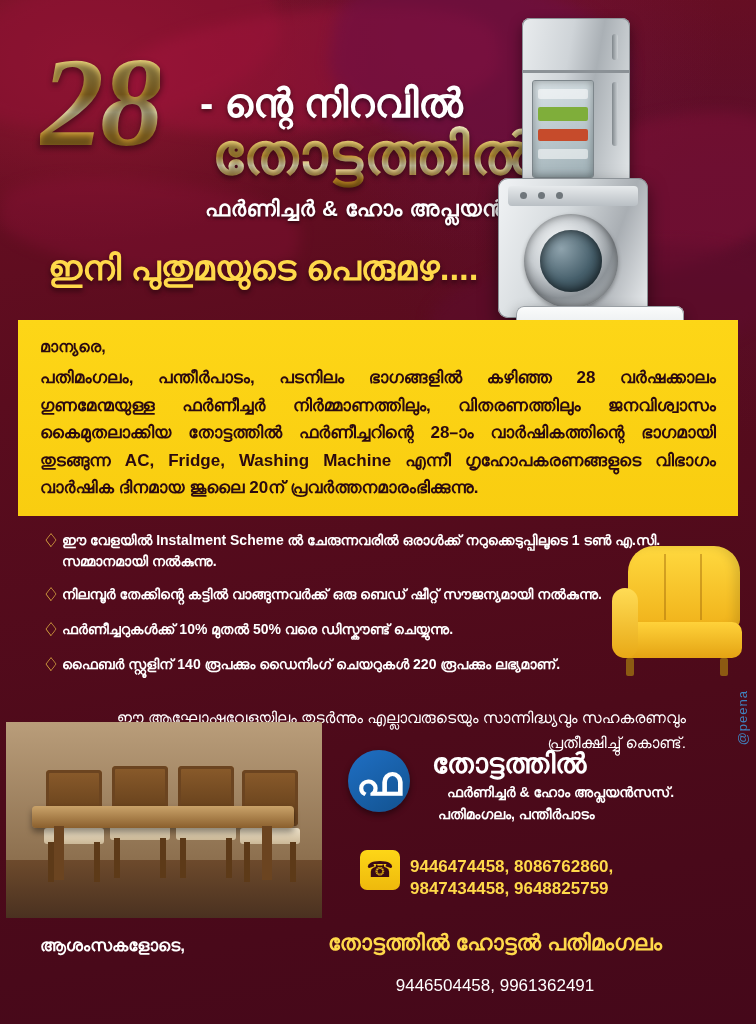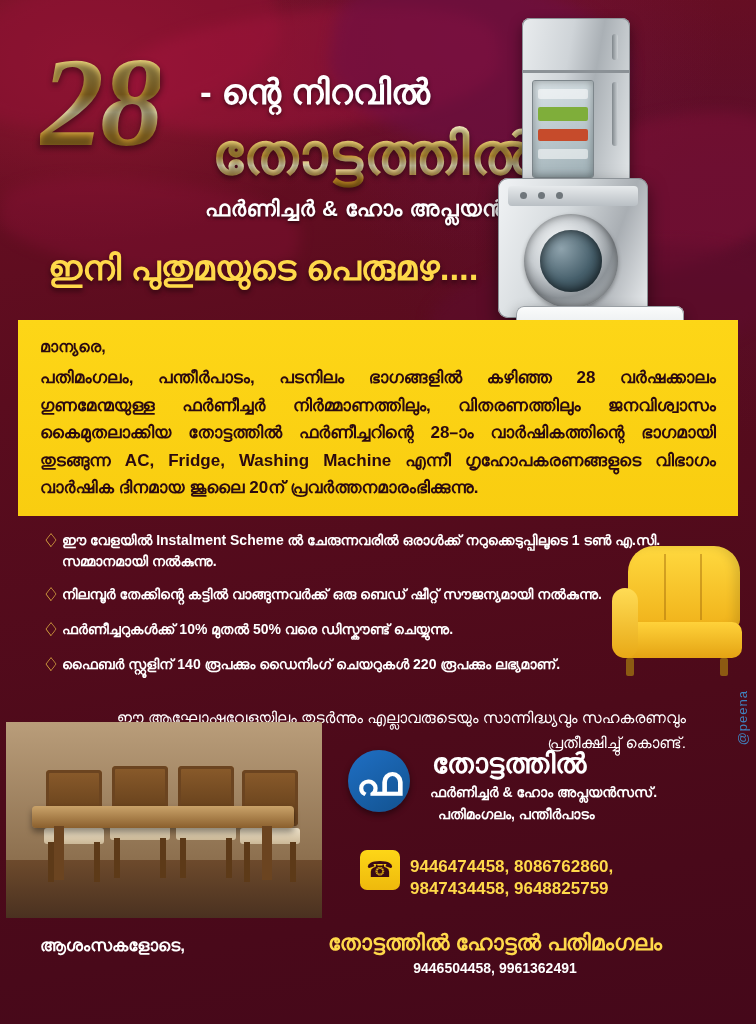--- a/index.html
+++ b/index.html
@@ -39,22 +39,22 @@
     font-size:128px; font-weight:bold; font-style:italic;
     line-height:1;
     background:linear-gradient(180deg,#fff6c9 0%,#f3d765 18%,#b9862a 46%,#fdf0b0 62%,#d9a githubs 63%,#c48d2c 78%,#8a5b12 100%);
     background:linear-gradient(180deg,#fffbe2 0%,#f6e084 16%,#c79530 44%,#fff3bb 58%,#cf9c33 76%,#8c5d13 100%);
     -webkit-background-clip:text; background-clip:text;
     color:transparent;
     text-shadow:0 3px 6px rgba(0,0,0,.45);
     letter-spacing:-4px;
   }
   .hdr-line1 {
-    position:absolute; left:200px; top:72px;
-    font-size:35px; font-weight:bold; color:#ffffff;
+    position:absolute; left:200px; top:81px;
+    font-size:40px; font-weight:bold; color:#ffffff;
     text-shadow:0 2px 4px rgba(0,0,0,.5);
   }
   .hdr-line2 {
     position:absolute; left:212px; top:120px;
     font-size:58px; font-weight:bold;
     background:linear-gradient(180deg,#fffdf0 0%,#f7e48e 22%,#d3a23a 52%,#fff6c8 66%,#c58f26 86%,#8a5a12 100%);
     -webkit-background-clip:text; background-clip:text; color:transparent;
     text-shadow:0 3px 5px rgba(0,0,0,.4);
     letter-spacing:1px;
   }
@@ -248,21 +248,21 @@
   }
   .logo .glyph {
     position:absolute; inset:0; color:#ffffff; font-family:"Liberation Serif", serif;
     font-size:40px; font-weight:bold; display:flex; align-items:center; justify-content:center;
   }
   .brand .bname {
     position:absolute; left:102px; top:4px;
     color:#ffffff; font-size:28px; font-weight:bold;
   }
   .brand .bsub1 {
-    position:absolute; left:100px; top:40px; color:#ffffff; font-size:14px; font-weight:bold;
+    position:absolute; left:117px; top:40px; color:#ffffff; font-size:14px; font-weight:bold;
   }
   .brand .bsub2 {
     position:absolute; left:108px; top:62px; color:#ffffff; font-size:14px; font-weight:bold;
   }
   .phonebox {
     position:absolute; left:30px; top:106px; width:40px; height:40px;
     background:linear-gradient(180deg,#fdd617,#eeb90c); border-radius:7px;
     display:flex; align-items:center; justify-content:center;
     color:#3a0a14; font-size:22px;
   }
@@ -273,21 +273,21 @@
 
   
   .footer-wish {
     position:absolute; left:40px; top:936px;
     color:#ffffff; font-size:17px; font-weight:bold;
   }
   .hotel {
     position:absolute; left:260px; top:930px; width:470px; text-align:center;
   }
   .hotel .hname { color:#ffd94a; font-size:22px; font-weight:bold; }
-  .hotel .hnum { color:#ffffff; font-size:14px; font-weight:bold; margin-top:4px; }
+  .hotel .hnum { color:#ffffff; font-size:17px; font-weight:normal; margin-top:20px; }
 </style>
 </head>
 <body>
 
 <div class="poster">
 
   <div class="streak s1"></div>
   <div class="streak s2"></div>
   <div class="streak s3"></div>
   <div class="streak s4"></div>

